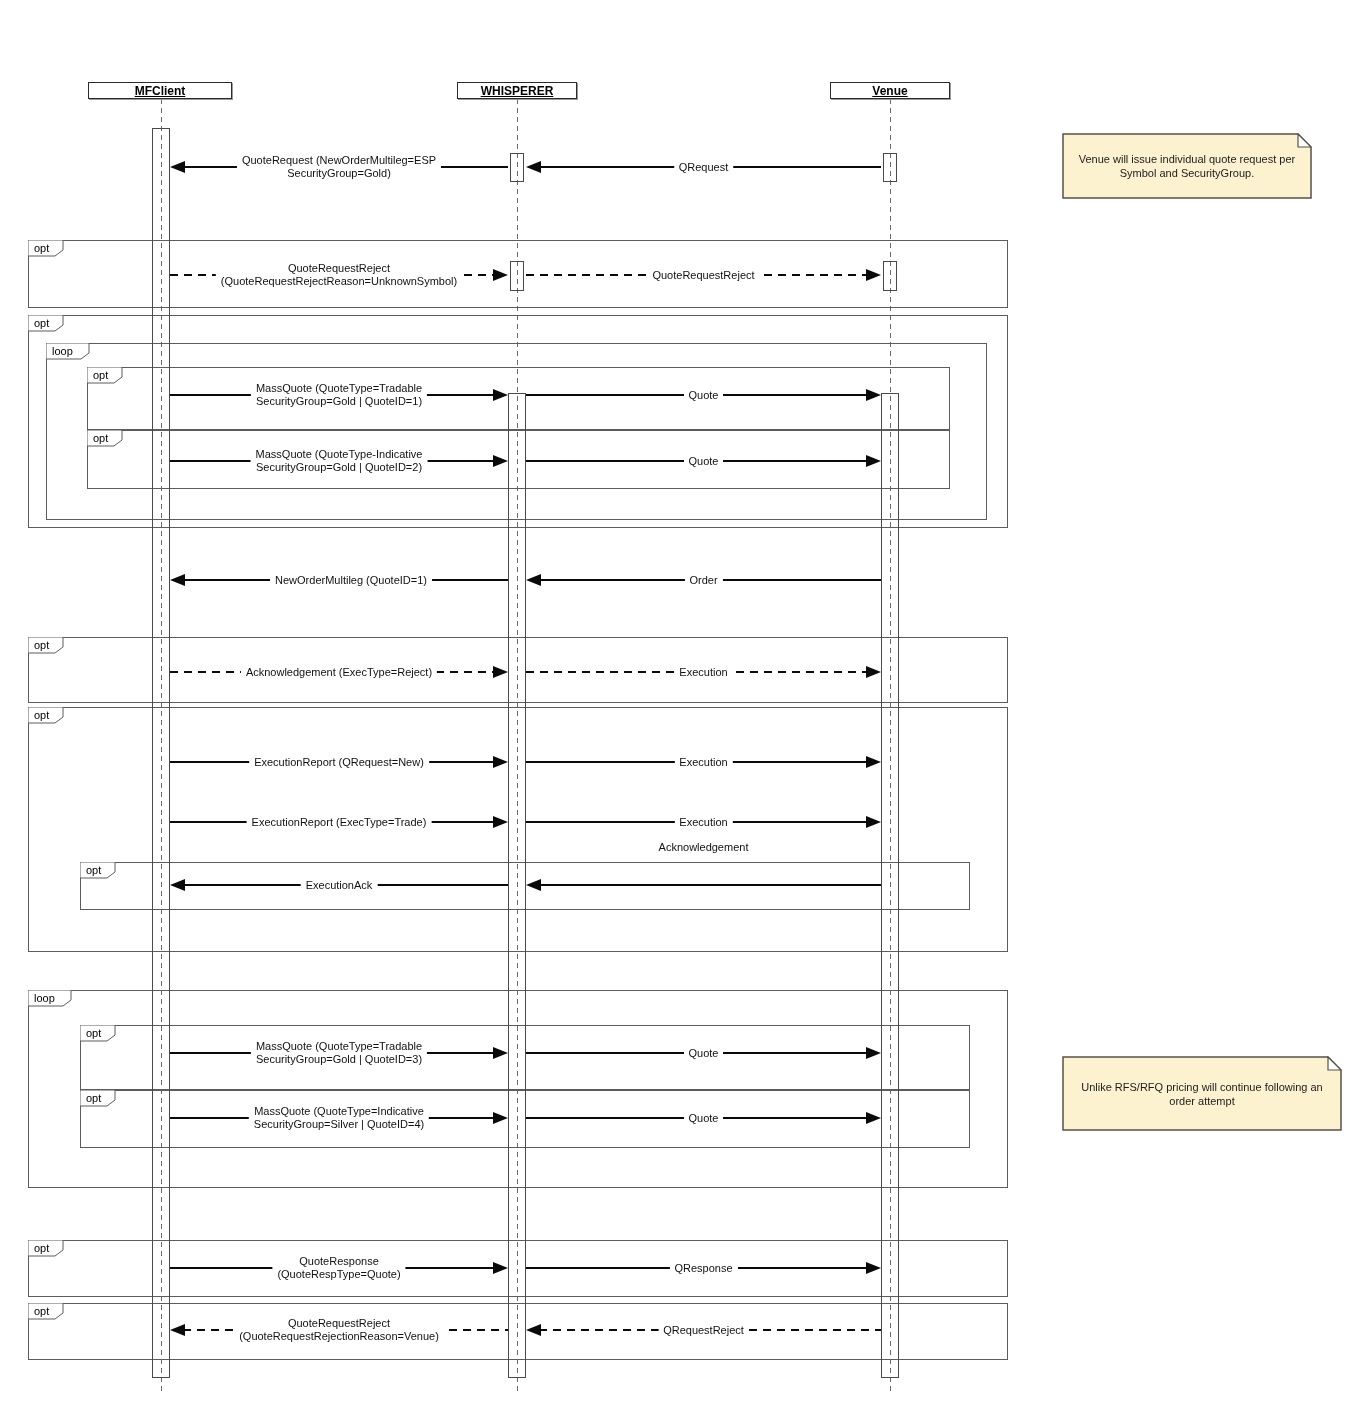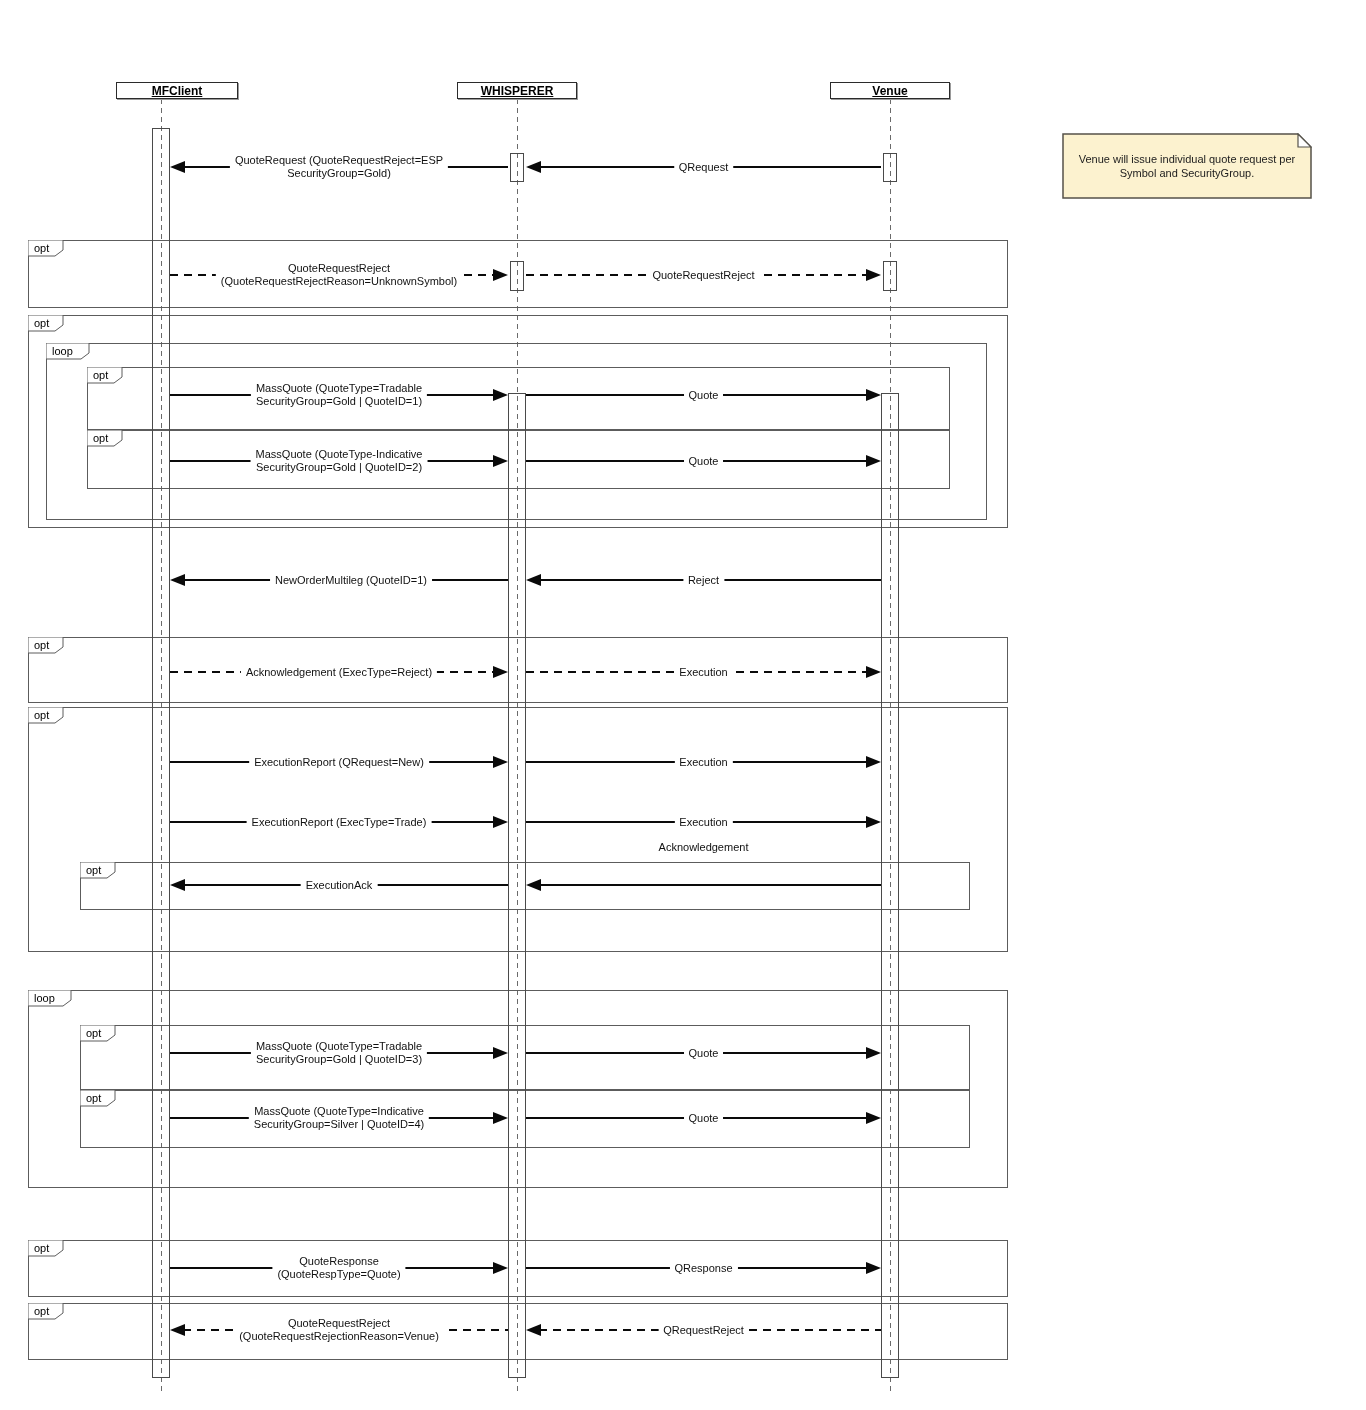--- a/index.html
+++ b/index.html
@@ -25,21 +25,21 @@
   .note{z-index:6;}
   .note-text{position:absolute;left:0;top:0;right:0;bottom:0;display:flex;align-items:center;
            justify-content:center;text-align:center;font-size:11px;line-height:14px;
            padding:6px 12px;color:#1c1c1c;}
 </style>
 </head>
 <body>
 
 <div id="diagram">
     <div class="abs lifeline" style="left: 161px; top: 99px; width: 1px; height: 1293px;"></div>
-    <div class="abs actor-header" style="left: 116px; top: 82px; width: 122px; height: 17px;">MFClient</div>
+    <div class="abs actor-header" style="left: 88px; top: 82px; width: 144px; height: 17px;">MFClient</div>
     <div class="abs lifeline" style="left: 517px; top: 99px; width: 1px; height: 1293px;"></div>
     <div class="abs actor-header" style="left: 457px; top: 82px; width: 120px; height: 17px;">WHISPERER</div>
     <div class="abs lifeline" style="left: 890px; top: 99px; width: 1px; height: 1293px;"></div>
     <div class="abs actor-header" style="left: 830px; top: 82px; width: 120px; height: 17px;">Venue</div>
     <div class="abs activation" style="left: 152px; top: 128px; width: 18px; height: 1250px;"></div>
     <div class="abs activation" style="left: 510px; top: 153px; width: 14px; height: 29px;"></div>
     <div class="abs activation" style="left: 883px; top: 153px; width: 14px; height: 29px;"></div>
     <div class="abs activation" style="left: 510px; top: 261px; width: 14px; height: 30px;"></div>
     <div class="abs activation" style="left: 883px; top: 261px; width: 14px; height: 30px;"></div>
     <div class="abs activation" style="left: 508px; top: 393px; width: 18px; height: 985px;"></div>
@@ -105,21 +105,21 @@
       </svg></div>
     <div class="abs frag-label" style="left: 34px; top: 1242px;">opt</div>
     <div class="abs fragment" style="left: 28px; top: 1303px; width: 980px; height: 57px;"></div>
     <div class="abs frag-tab" style="left: 28px; top: 1303px; width: 36px; height: 17px;"><svg width="36" height="17">
         <polygon points="0,0 35,0 35,10 27,16 0,16" fill="#ffffff" stroke="#5c5c5c"></polygon>
       </svg></div>
     <div class="abs frag-label" style="left: 34px; top: 1305px;">opt</div>
     <div class="abs msg-line-solid" style="left: 183px; top: 166px; width: 325px;"></div>
     <div class="abs arrow-left" style="left: 170px; top: 161px;"></div>
     <div class="abs msg-label" style="left: 339px; top: 167px;">
-      <div>QuoteRequest (QuoteRequestReject=ESP</div>
+      <div>QuoteRequest (NewOrderMultileg=ESP</div>
       <div>SecurityGroup=Gold)</div>
     </div>
     <div class="abs msg-line-solid" style="left: 539px; top: 166px; width: 342px;"></div>
     <div class="abs arrow-left" style="left: 526px; top: 161px;"></div>
     <div class="abs msg-label" style="left: 703.5px; top: 167px;">
       <div>QRequest</div>
     </div>
     <div class="abs msg-line-dashed" style="left: 170px; top: 274px; width: 325px;"></div>
     <div class="abs arrow-right" style="left: 493px; top: 269px;"></div>
     <div class="abs msg-label" style="left: 339px; top: 275px;">
@@ -154,21 +154,21 @@
       <div>Quote</div>
     </div>
     <div class="abs msg-line-solid" style="left: 183px; top: 579px; width: 325px;"></div>
     <div class="abs arrow-left" style="left: 170px; top: 574px;"></div>
     <div class="abs msg-label" style="left: 339px; top: 580px; margin-left: 12px;">
       <div>NewOrderMultileg (QuoteID=1)</div>
     </div>
     <div class="abs msg-line-solid" style="left: 539px; top: 579px; width: 342px;"></div>
     <div class="abs arrow-left" style="left: 526px; top: 574px;"></div>
     <div class="abs msg-label" style="left: 703.5px; top: 580px;">
-      <div>Reject</div>
+      <div>Order</div>
     </div>
     <div class="abs msg-line-dashed" style="left: 170px; top: 671px; width: 325px;"></div>
     <div class="abs arrow-right" style="left: 493px; top: 666px;"></div>
     <div class="abs msg-label" style="left: 339px; top: 672px;">
       <div>Acknowledgement (ExecType=Reject)</div>
     </div>
     <div class="abs msg-line-dashed" style="left: 526px; top: 671px; width: 342px;"></div>
     <div class="abs arrow-right" style="left: 866px; top: 666px;"></div>
     <div class="abs msg-label" style="left: 703.5px; top: 672px;">
       <div>Execution</div>
@@ -247,13 +247,20 @@
     <div class="abs msg-label" style="left: 703.5px; top: 1330px;">
       <div>QRequestReject</div>
     </div>
     <div class="abs note" style="left: 1062px; top: 133px; width: 250px; height: 66px;">
       <svg width="250" height="66" style="position:absolute;left:0;top:0">
         <polygon points="1,1 236,1 249,14 249,65 1,65" fill="#FCF2CF" stroke="#55524a" stroke-width="1.5"></polygon>
         <polygon points="236,1 236,14 249,14" fill="#ffffff" stroke="#55524a" stroke-width="1.2"></polygon>
       </svg>
       <div class="note-text">Venue will issue individual quote request per Symbol and SecurityGroup.</div>
     </div>
+    <div class="abs note" style="left: 1062px; top: 1056px; width: 280px; height: 75px;">
+      <svg width="280" height="75" style="position:absolute;left:0;top:0">
+        <polygon points="1,1 266,1 279,14 279,74 1,74" fill="#FCF2CF" stroke="#55524a" stroke-width="1.5"></polygon>
+        <polygon points="266,1 266,14 279,14" fill="#ffffff" stroke="#55524a" stroke-width="1.2"></polygon>
+      </svg>
+      <div class="note-text">Unlike RFS/RFQ pricing will continue following an order attempt</div>
+    </div>
   </div>
 
 </body></html>

